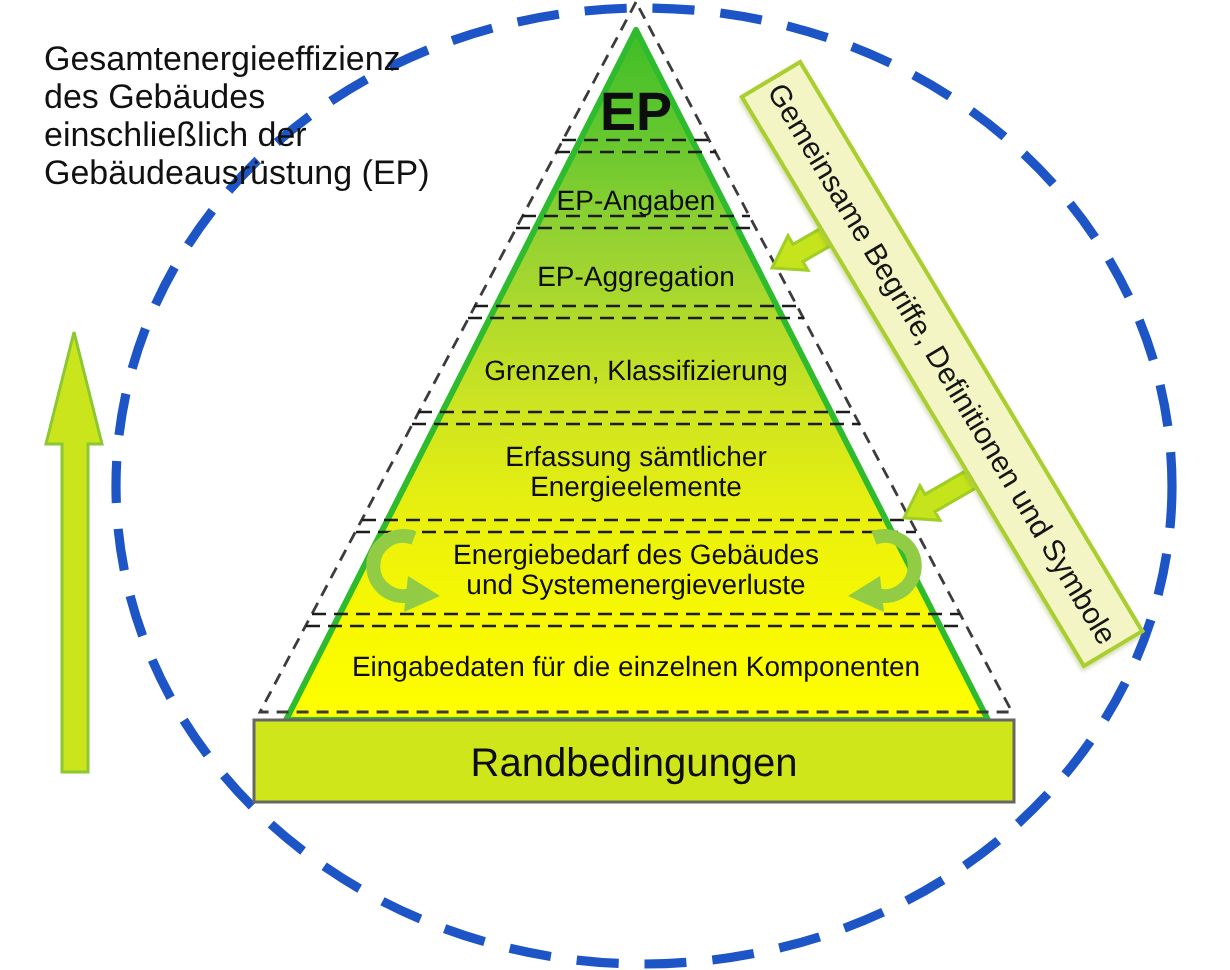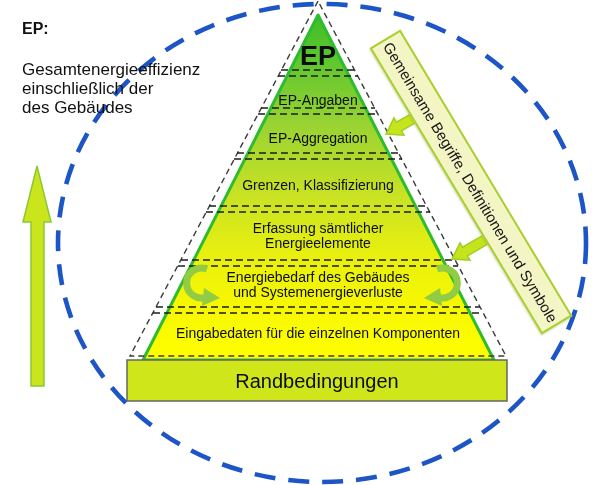--- a/index.html
+++ b/index.html
@@ -94,23 +94,23 @@
 
     <text x="318" y="282" text-anchor="middle" class="svg-label layer-label">Energiebedarf des Gebäudes</text>
     <text x="318" y="297" text-anchor="middle" class="svg-label layer-label">und Systemenergieverluste</text>
 
     <text x="318" y="338" text-anchor="middle" class="svg-label layer-label">Eingabedaten für die einzelnen Komponenten</text>
 
     <text x="317" y="388" text-anchor="middle" class="svg-label base-label">Randbedingungen</text>
   </svg>
 
   <div id="legend">
-    <div class="legend-title">EP:</div>
     <div class="legend-line">Gesamtenergieeffizienz</div>
+    <div class="legend-line">des Gebäudes</div>
     <div class="legend-line">einschließlich der</div>
-    <div class="legend-line">des Gebäudes</div>
+    <div class="legend-line">Gebäudeausrüstung (EP)</div>
   </div>
 
   <div id="banner">
     <span>Gemeinsame Begriffe, Definitionen und Symbole</span>
   </div>
 
 </div>
 
 </body></html>

